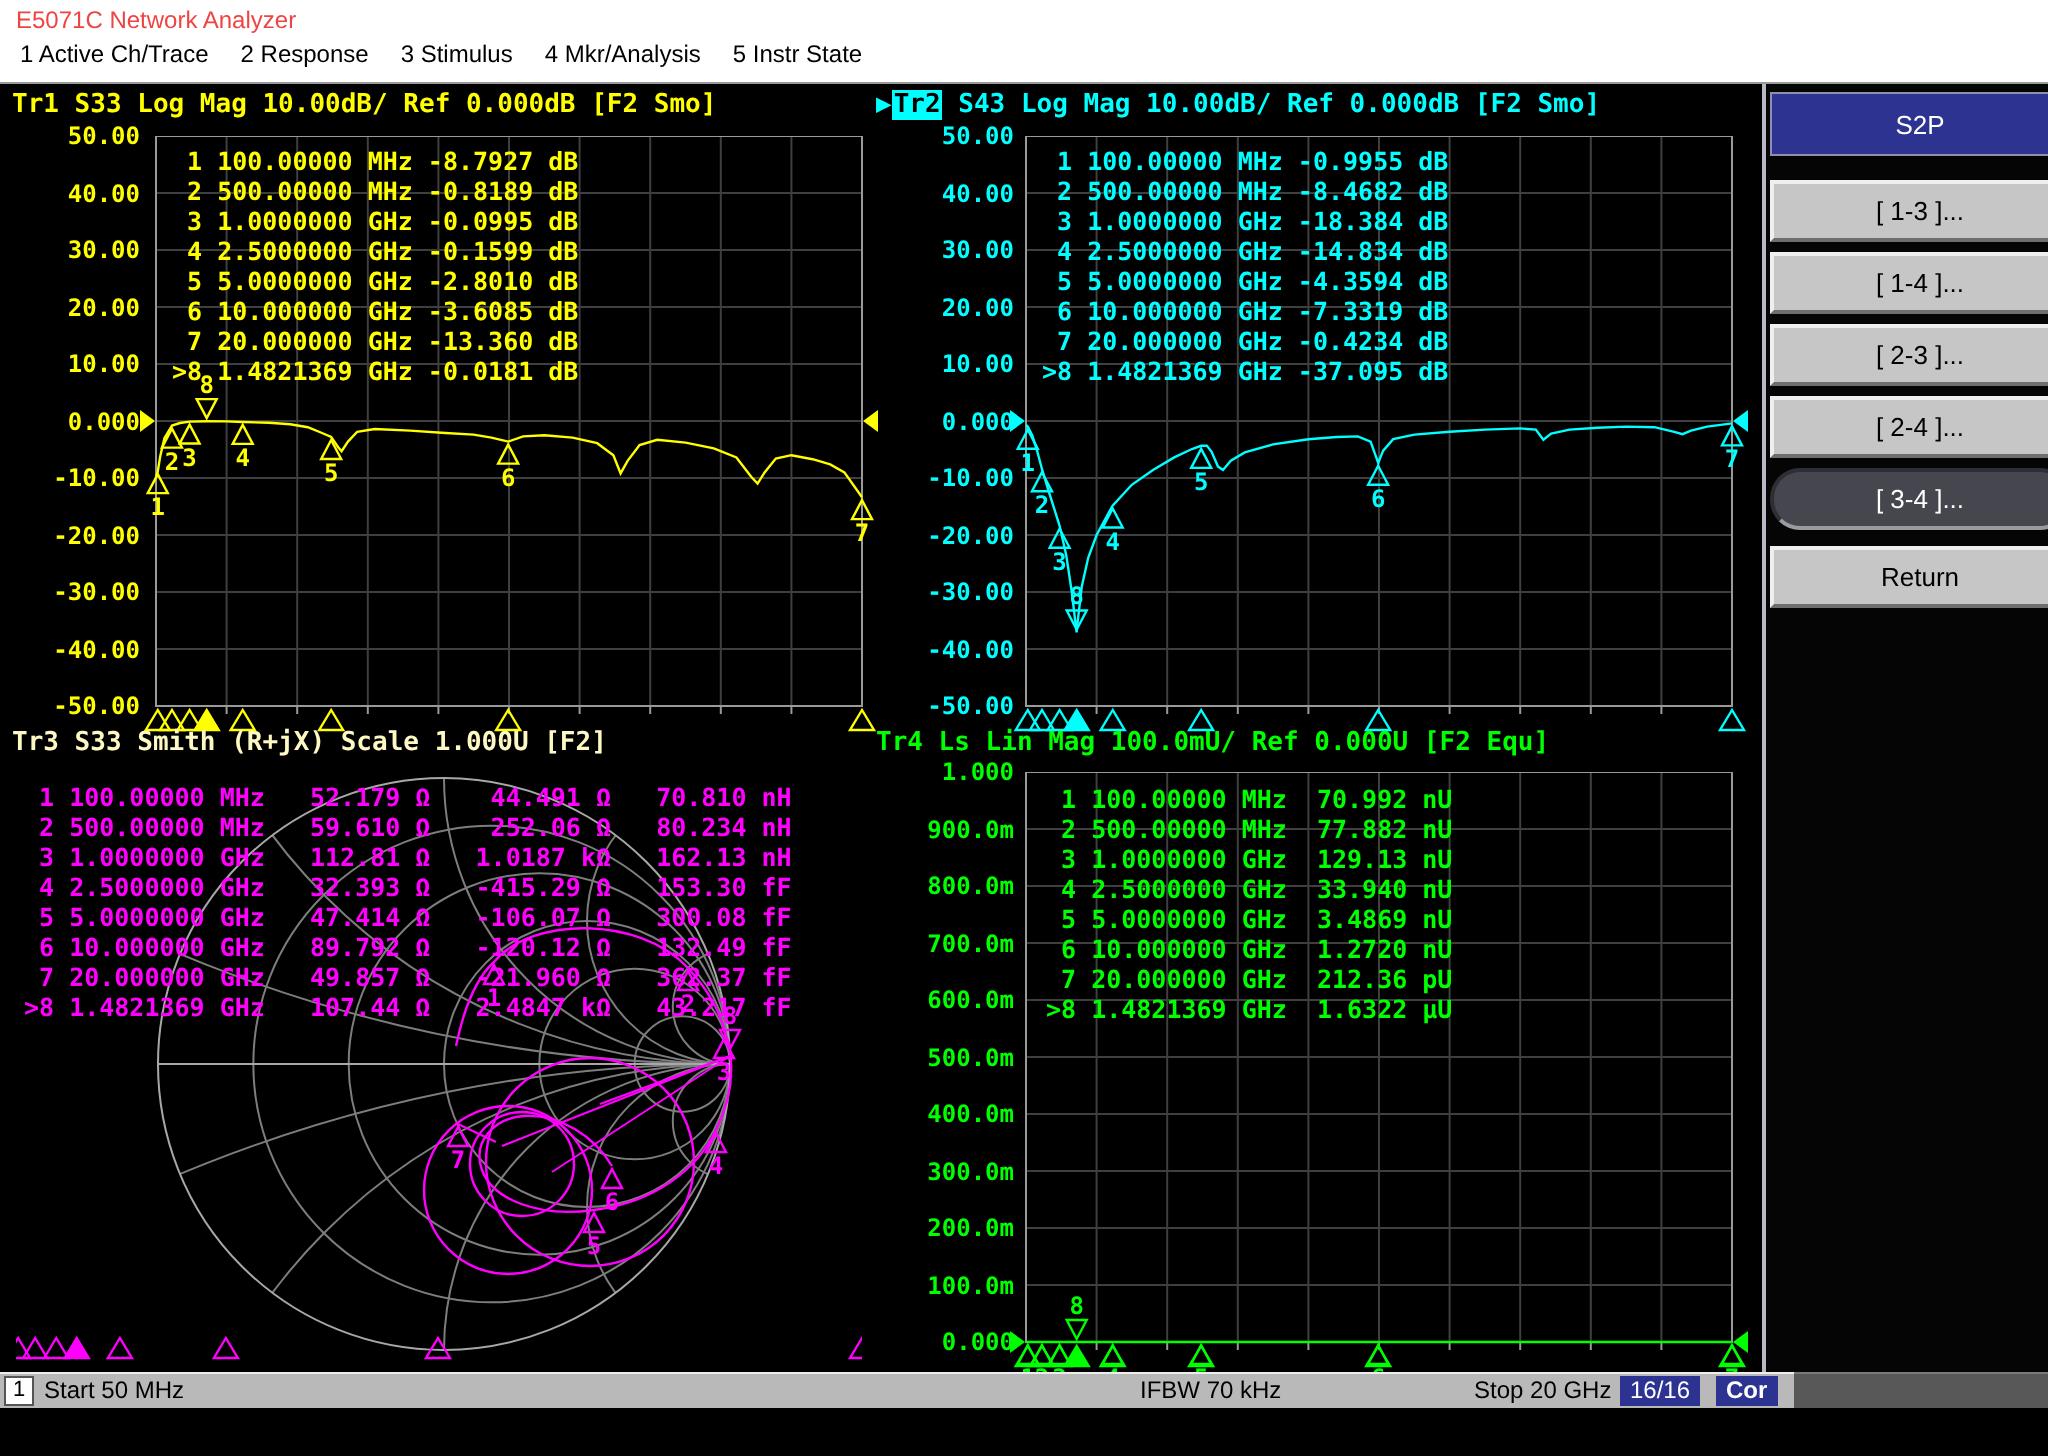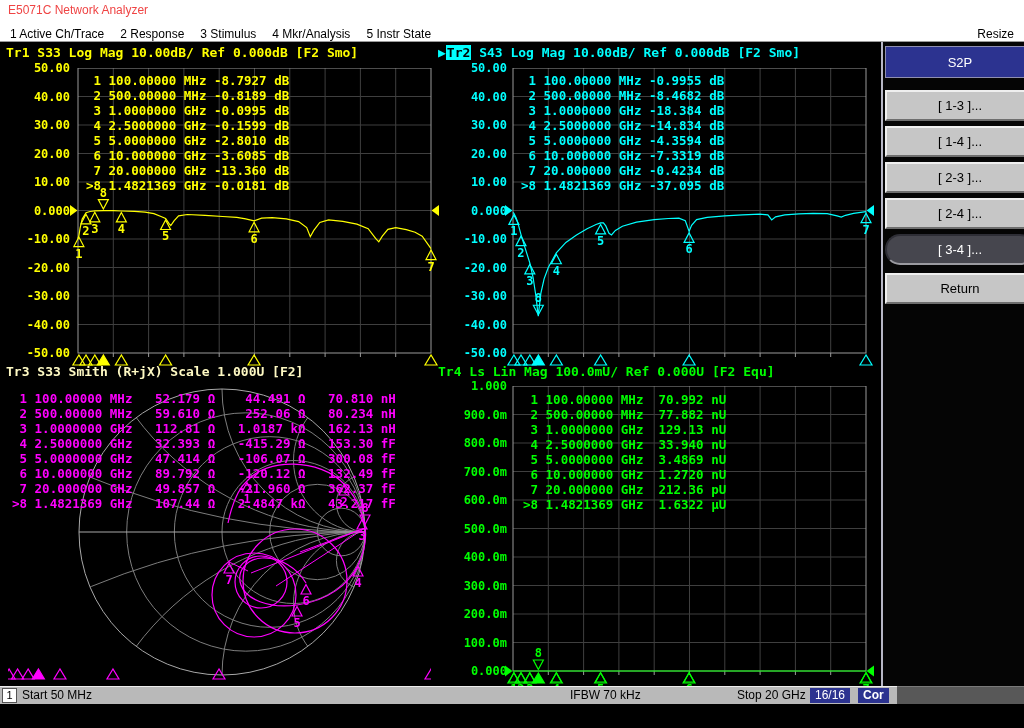--- a/index.html
+++ b/index.html
@@ -1,22 +1,22 @@
 <!DOCTYPE html>
 <html><head>
 <meta charset="utf-8">
 <style>
   html,body{margin:0;padding:0;background:#000;}
   #app{position:relative;width:1024px;height:728px;overflow:hidden;background:#000;
        font-family:"Liberation Sans",sans-serif;}
   .titlebar{position:absolute;left:0;top:0;width:1024px;height:20px;background:#ffffff;
             color:#ef4444;font-size:12px;line-height:20px;padding-left:8px;box-sizing:border-box;}
   .menubar{position:absolute;left:0;top:20px;width:1024px;height:22px;background:#ffffff;
-           border-bottom:1px solid #9a9a9a;display:flex;align-items:flex-end;gap:16px;
-           padding:0 10px;box-sizing:border-box;font-size:12px;color:#000;}
+           border-bottom:1px solid #9a9a9a;display:flex;align-items:flex-start;gap:16px;
+           padding:0 10px;box-sizing:border-box;font-size:12px;color:#000;flex-direction:column;}
   .menu-item{white-space:nowrap;}
   .menu-spacer{flex:1;}
   .screen{position:absolute;left:0;top:42px;width:881px;height:644px;background:#000;
           overflow:hidden;font-family:"DejaVu Sans Mono",monospace;}
   .hdr{position:absolute;font-size:13px;font-weight:bold;white-space:pre;}
   .chip{padding:0 1px;}
   .ylabels{position:absolute;width:74px;height:285px;font-size:12px;font-weight:bold;}
   .ylabels span{position:absolute;right:4px;white-space:pre;}
   .mtable{position:absolute;font-size:12.5px;font-weight:bold;line-height:15px;white-space:pre;}
   svg{position:absolute;display:block;}

